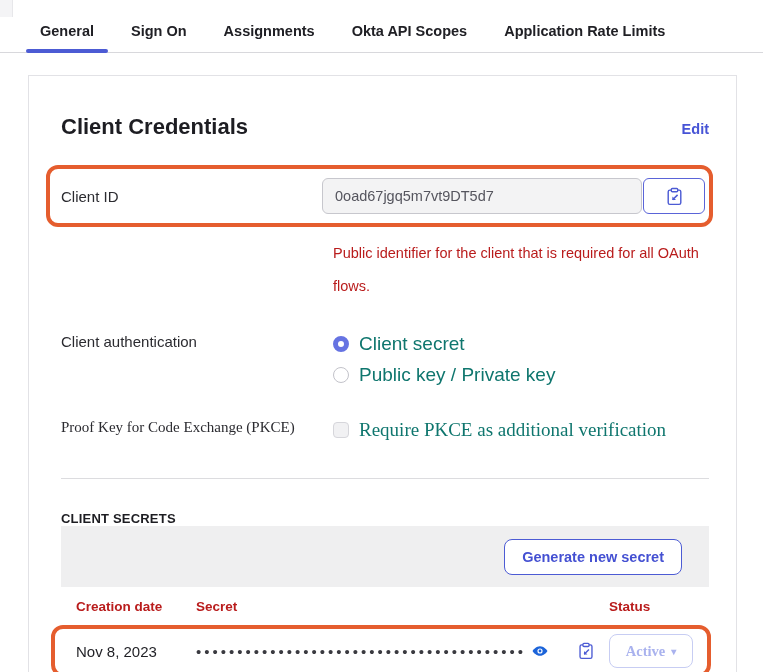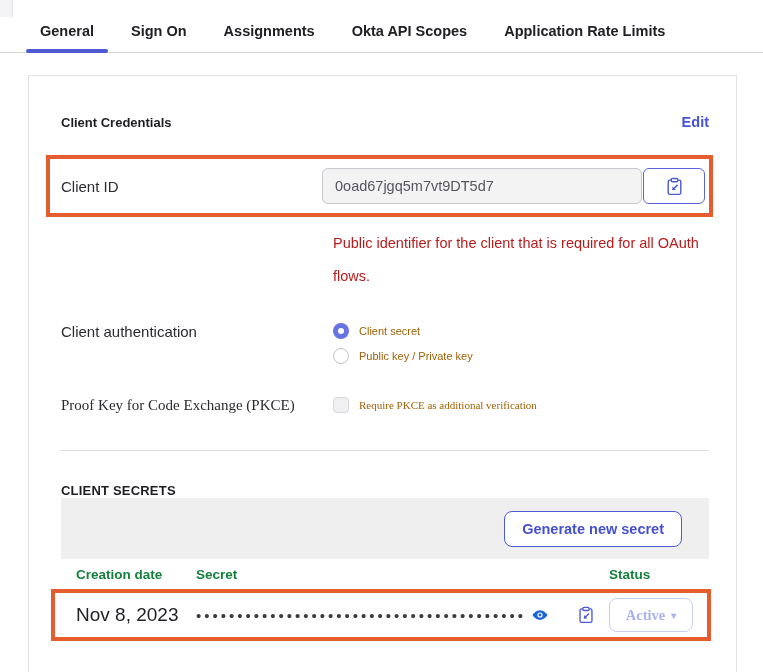--- a/index.html
+++ b/index.html
@@ -15,71 +15,71 @@
     font-size:14.5px; font-weight:700; color:#202025; cursor:pointer; white-space:nowrap; }
   .tab.active::after { content:""; position:absolute; left:0; right:0; bottom:-1px;
     height:4px; background:#4c5bd4; border-radius:2px; }
 
   
   .card { margin:22px 25px 0 28px; width:709px; height:610px; background:#fff;
     border:1px solid #e2e2e6; border-bottom:none;
     padding:38px 27px 0 32px; }
 
   .cred-header { display:flex; justify-content:space-between; align-items:baseline; }
-  .cred-title { font-size:13px; font-weight:700; color:#1d1d22; }
+  .cred-title { font-size:22px; font-weight:700; color:#1d1d22; }
   .edit-link { font-size:14.5px; font-weight:700; color:#4754d6; cursor:pointer; }
 
   
-  .hl-box { border:4px solid #e55d2e; border-radius:0; }
+  .hl-box { border:4px solid #e55d2e; border-radius:12px; }
   .clientid-box { margin:25px -4px 0 -15px; padding:9px 4px 9px 11px;
     display:flex; align-items:center; }
   .row-label { width:261px; font-size:15px; color:#2b2b30; flex-shrink:0; }
   .clientid-controls { flex:1; display:flex; align-items:stretch; }
   .clientid-input { flex:1; height:36px; background:#f3f3f4; border:1px solid #c7c7cd;
     border-radius:6px; padding:0 12px; font-size:14.5px; color:#55555e;
     font-family:"Liberation Sans", sans-serif; }
   .copy-btn { width:62px; height:36px; margin-left:1px; background:#fff;
     border:1px solid #5a64d8; border-radius:6px; color:#4c5bd4;
     display:flex; align-items:center; justify-content:center; cursor:pointer; }
 
   .help-text { margin:10px 0 0 272px; width:372px; font-size:14.5px;
     line-height:33px; color:#b91c1c; }
 
   .form-row { display:flex; margin-top:30px; }
   .form-row .row-label { width:272px; }
   .opt { display:flex; align-items:center; margin-bottom:9px; }
-  .opt-label { font-size:11px; color:#a16207; margin-left:10px; }
+  .opt-label { font-size:19px; color:#0f766e; margin-left:10px; }
   .radio { width:16px; height:16px; border-radius:50%; background:#fff;
     border:1px solid #c3c3ca; flex-shrink:0; cursor:pointer; }
   .radio.selected { border:5px solid #6673e2; }
   .checkbox { width:16px; height:16px; border-radius:4px; background:#f1f1f3;
     border:1px solid #d6d6db; flex-shrink:0; cursor:pointer; }
   .pkce-row { margin-top:24px;font-family:Liberation Serif, serif; }
 
   .divider { margin-top:28px; border-top:1px solid #dcdcdf; }
 
   .secrets-title { margin-top:32px; font-size:13px; font-weight:700;
     letter-spacing:0.2px; color:#1d1d22; }
 
   .secrets-panel { }
   .graybar { height:61px; background:#efeff0; display:flex; align-items:center;
     justify-content:flex-end; padding-right:27px; }
   .gen-btn { height:36px; padding:0 17px; background:#fff; border:1px solid #4c5bd4;
     border-radius:8px; color:#4450d2; font-size:14.5px; font-weight:700;
     font-family:"Liberation Sans", sans-serif; cursor:pointer; }
 
-  .thead { display:flex; align-items:center; height:30px; padding-left:15px;
-    font-size:13.5px; font-weight:700; color:#15803d; }
+  .thead { display:flex; align-items:center; height:38px; padding-left:15px;
+    font-size:13.5px; font-weight:700; color:#b91c1c; }
   .col-date { width:120px; }
   .col-secret { flex:1; }
   .col-status { width:100px; }
 
   .secret-rowbox { margin:0 -2px 0 -10px; padding:0 0 0 21px; height:52px;
     display:flex; align-items:center; background:#fff; }
-  .cell-date { width:120px; font-size:19px; color:#1f1f24; }
+  .cell-date { width:120px; font-size:15px; color:#1f1f24; }
   .cell-secret { flex:1; display:flex; align-items:center; }
   .dots { font-size:15px; letter-spacing:3px; color:#3a3a40; white-space:nowrap; }
   .eye-btn { margin-left:5px; cursor:pointer; display:flex; }
   .copy-inline { margin-left:28px; cursor:pointer; display:flex; }
   .cell-status { width:98px; }
   .status-btn { width:84px; height:34px; background:#fff; border:1px solid #c7cdf3;
     border-radius:8px; color:#a9b2ee; font-size:14.5px; font-weight:700;
     display:flex; align-items:center; justify-content:center; gap:6px; cursor:pointer;
     font-family:Liberation Serif, serif; }
   .status-caret { font-size:10px; }

